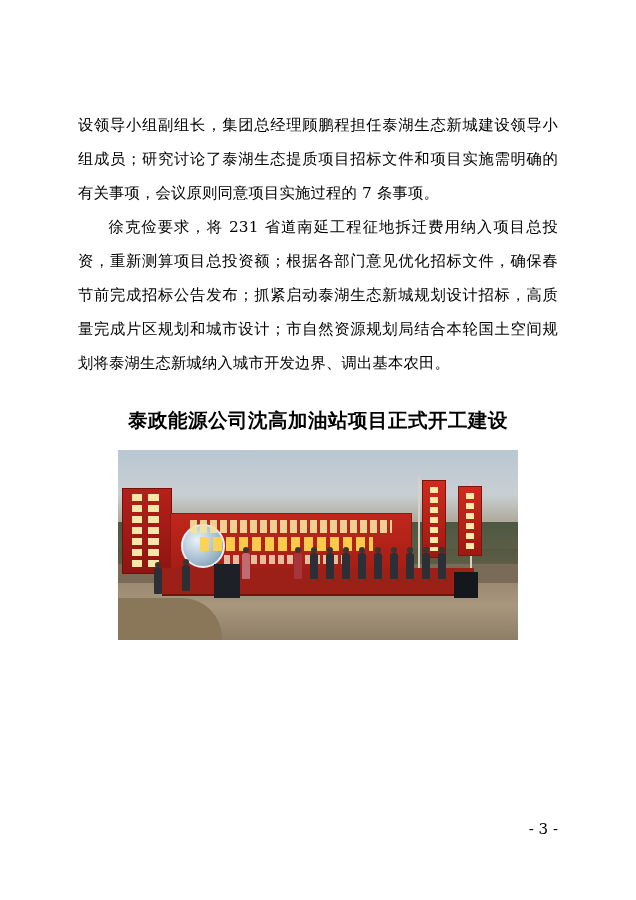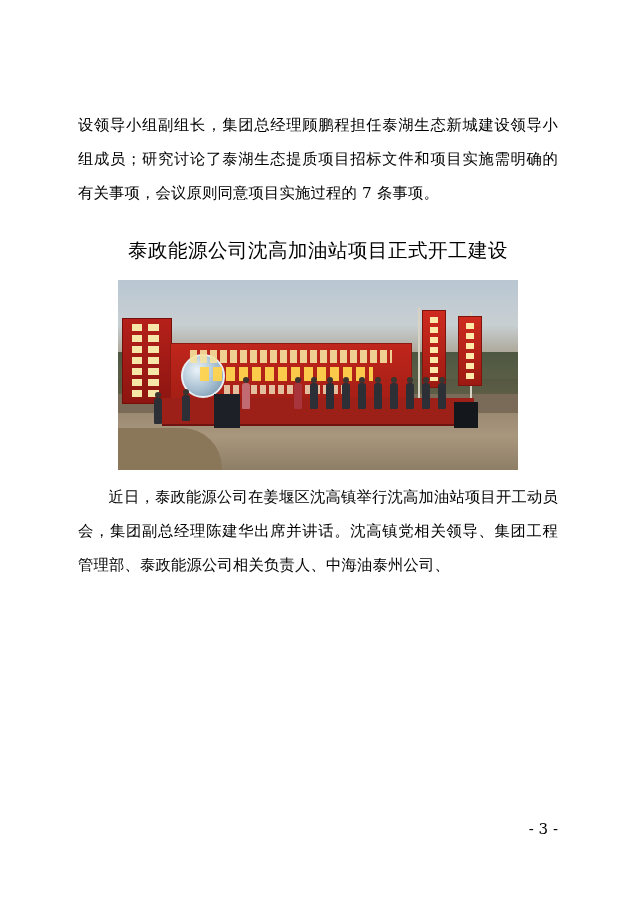--- a/index.html
+++ b/index.html
@@ -41,21 +41,21 @@
   }
   .sig {
     font-size: 15.3px;
     line-height: 34px;
     text-align: right;
     margin: 0;
     padding-right: 4px;
   }
   .article-title {
     font-family: "DejaVu Serif", "Liberation Serif", serif;
-    font-weight: normal;
+    font-weight: bold;
     font-size: 19.5px;
     line-height: 30px;
     text-align: center;
     margin: 26px 0 14px 0;
     letter-spacing: 0.5px;
   }
   .figure {
     position: relative;
     width: 400px;
     height: 190px;
@@ -169,20 +169,21 @@
 </style>
 </head>
 <body>
 
 <div class="page">
 
   <div class="content">
 
     <p class="para">设领导小组副组长，集团总经理顾鹏程担任泰湖生态新城建设领导小组成员；研究讨论了泰湖生态提质项目招标文件和项目实施需明确的有关事项，会议原则同意项目实施过程的 7 条事项。</p>
 
+    <p class="para indent">徐克俭要求，将 231 省道南延工程征地拆迁费用纳入项目总投资，重新测算项目总投资额；根据各部门意见优化招标文件，确保春节前完成招标公告发布；抓紧启动泰湖生态新城规划设计招标，高质量完成片区规划和城市设计；市自然资源规划局结合本轮国土空间规划将泰湖生态新城纳入城市开发边界、调出基本农田。</p>
 
 
     <h2 class="article-title">泰政能源公司沈高加油站项目正式开工建设</h2>
 
     <div class="figure">
       <div class="sky"></div>
       <div class="treeline"></div>
       <div class="ground"></div>
       <div class="dirt-mound"></div>
 
@@ -219,19 +220,18 @@
       <div class="person" style="left:60%;"></div>
       <div class="person" style="left:64%;"></div>
       <div class="person" style="left:68%;"></div>
       <div class="person" style="left:72%;"></div>
       <div class="person" style="left:76%;"></div>
       <div class="person" style="left:80%;"></div>
       <div class="person" style="left:16%;bottom:26%;"></div>
       <div class="person" style="left:9%;bottom:24%;"></div>
     </div>
 
-    <p class="para indent">近日，泰政能源公司在姜堰区沈高镇举行沈高加油站项目开工动员会，集团副总经理陈建华出席并讲话。沈高镇党相关领导、集团工程管理部、泰政能源公司相关负责人、中海油泰州公司、</p>
 
   </div>
 
   <div class="page-number">- 3 -</div>
 
 </div>
 
 </body></html>

